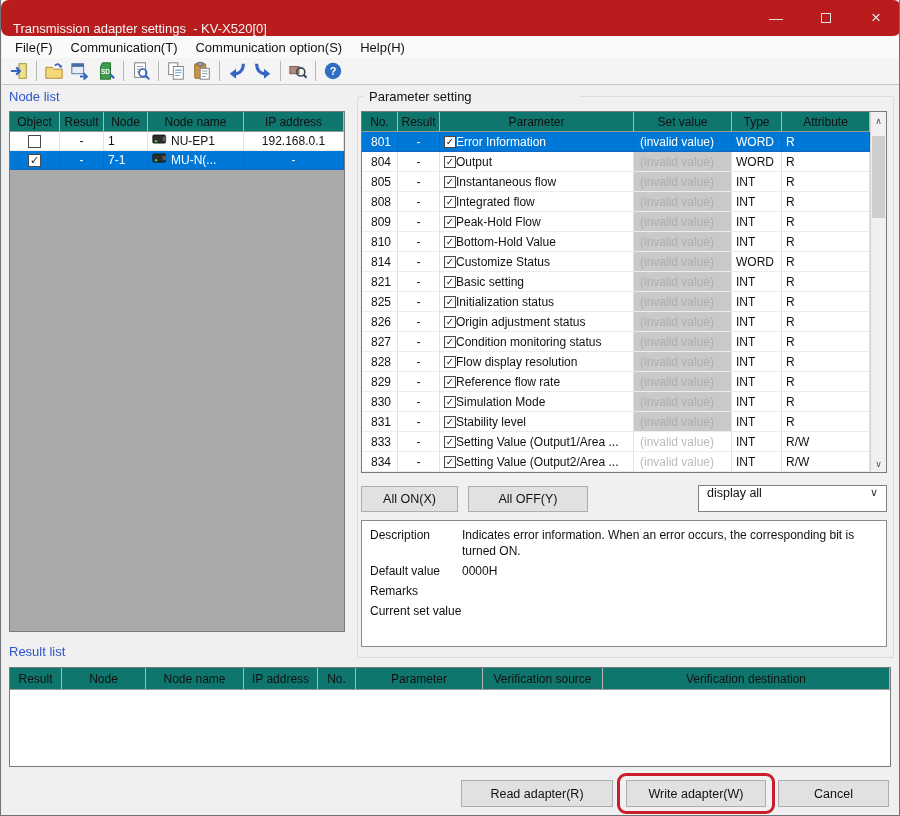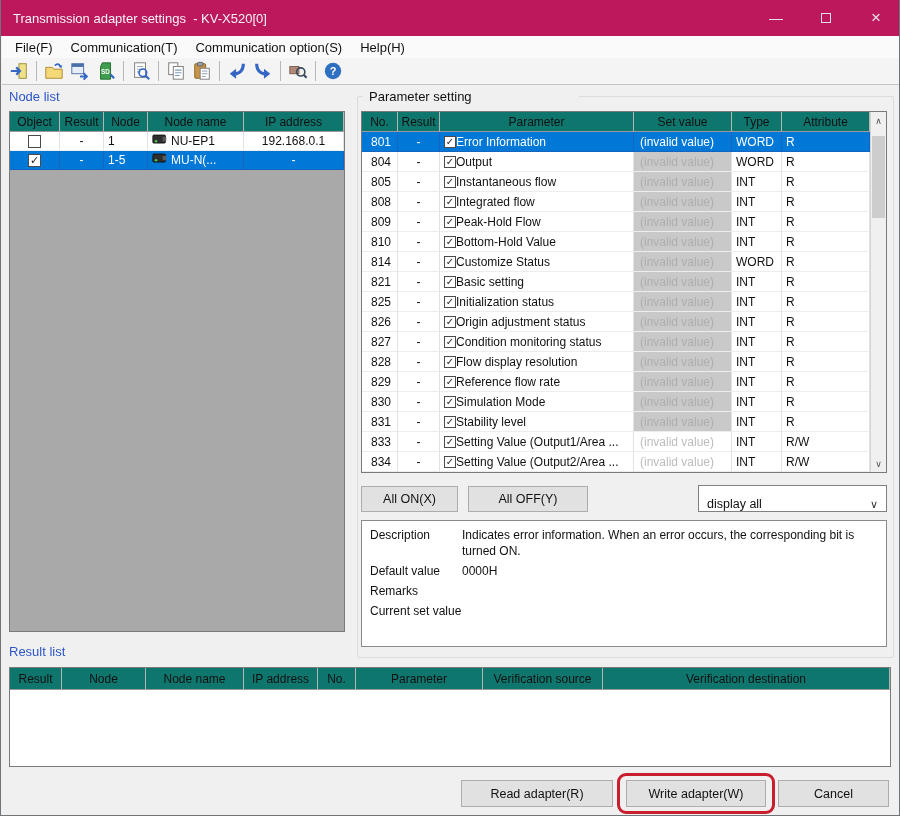--- a/index.html
+++ b/index.html
@@ -1,20 +1,20 @@
 <!DOCTYPE html>
 <html><head>
 <meta charset="utf-8">
 <style>
   * { margin:0; padding:0; box-sizing:border-box; }
   html,body { width:900px; height:816px; background:#e8e8e8; font-family:"Liberation Sans", sans-serif; }
   .win { position:relative; width:900px; height:816px; background:#f0f0f0; border:1px solid #6e7478; border-top:none; overflow:hidden; }
 
   
-  .titlebar { position:absolute; left:0; top:0; width:900px; height:36px; background:#be185d; display:flex; align-items:center; }
+  .titlebar { position:absolute; left:0; top:0; width:900px; height:36px; background:#b91c1c; display:flex; align-items:flex-end;border-radius:8px; }
   .titlebar .title { color:#f2f4f5; font-size:13px; padding-left:12px; flex:1; white-space:pre; }
   .win-controls { display:flex; height:36px; }
   .win-btn { width:50px; height:36px; display:flex; align-items:center; justify-content:center; color:#dfe3e5; font-size:14px; cursor:default; }
   .maxi-box { width:10px; height:10px; border:1px solid #dfe3e5; display:inline-block; }
 
   
   .menubar { position:absolute; left:1px; top:36px; width:898px; height:22px; background:#fafafa; display:flex; align-items:center; padding-left:4px; }
   .menu-item { font-size:13px; color:#111; padding:2px 9px; }
 
   
@@ -62,21 +62,21 @@
   .num-cell { justify-content:flex-end; padding-right:6px; }
 
   .pscroll { position:absolute; right:0; top:0; width:16px; height:360px; background:#f0f0f0; border-left:1px solid #d4d4d4; }
   .ps-arrow { position:absolute; left:0; width:15px; height:17px; display:flex; align-items:center; justify-content:center; font-size:9px; color:#505050; }
   .ps-thumb { position:absolute; left:1px; top:24px; width:13px; height:82px; background:#cdcdcd; }
 
   
   .btn { background:#e1e1e1; border:1px solid #adadad; font-size:12.5px; color:#111; display:flex; align-items:center; justify-content:center; font-family:"Liberation Sans",sans-serif; }
   .allon-btn  { position:absolute; left:360px; top:486px; width:97px; height:26px; }
   .alloff-btn { position:absolute; left:467px; top:486px; width:120px; height:26px; }
-  .filter-dd { position:absolute; left:697px; top:485px; width:189px; height:27px; background:#fff; border:1px solid #808080; display:flex; align-items:flex-end; font-size:12.5px; color:#111; padding:0 8px; }
+  .filter-dd { position:absolute; left:697px; top:485px; width:189px; height:27px; background:#fff; border:1px solid #808080; display:flex; align-items:flex-start; font-size:12.5px; color:#111; padding:0 8px; }
   .filter-dd .dd-label { flex:1; }
   .dd-chev { font-size:11px; color:#333; }
 
   
   .desc-panel { position:absolute; left:360px; top:520px; width:526px; height:127px; background:#fff; border:1px solid #8a8a8a; padding-top:6px; overflow:hidden; }
   .desc-row { display:flex; margin-bottom:4px; }
   .desc-label { width:100px; padding-left:8px; font-size:12px; color:#111; line-height:16px; }
   .desc-value { flex:1; padding-right:12px; font-size:12px; color:#111; line-height:16px; }
 
   
@@ -229,21 +229,21 @@
               </svg></span>
             <span>NU-EP1</span>
           </span>
           <span class="lt-cell cell-center">192.168.0.1</span>
         </div>
         <div class="nt-grid nt-row selected">
           <span class="lt-cell cell-center">
             <span class="checkbox">✓</span>
           </span>
           <span class="lt-cell cell-center">-</span>
-          <span class="lt-cell cell-left">1-5</span>
+          <span class="lt-cell cell-left">7-1</span>
           <span class="lt-cell cell-left">
             <span class="dev-icon"><svg width="16" height="11" viewBox="0 0 18 12">
                 <rect x="1" y="1" width="14" height="9" rx="1" fill="#2e2e2e" stroke="#111"></rect>
                 <rect x="12" y="3" width="4" height="5" fill="#5a5a5a"></rect>
                 <circle cx="4.5" cy="8" r="1.5" fill="#4dc24d"></circle>
               </svg></span>
             <span>MU-N(...</span>
           </span>
           <span class="lt-cell cell-center">-</span>
         </div>

